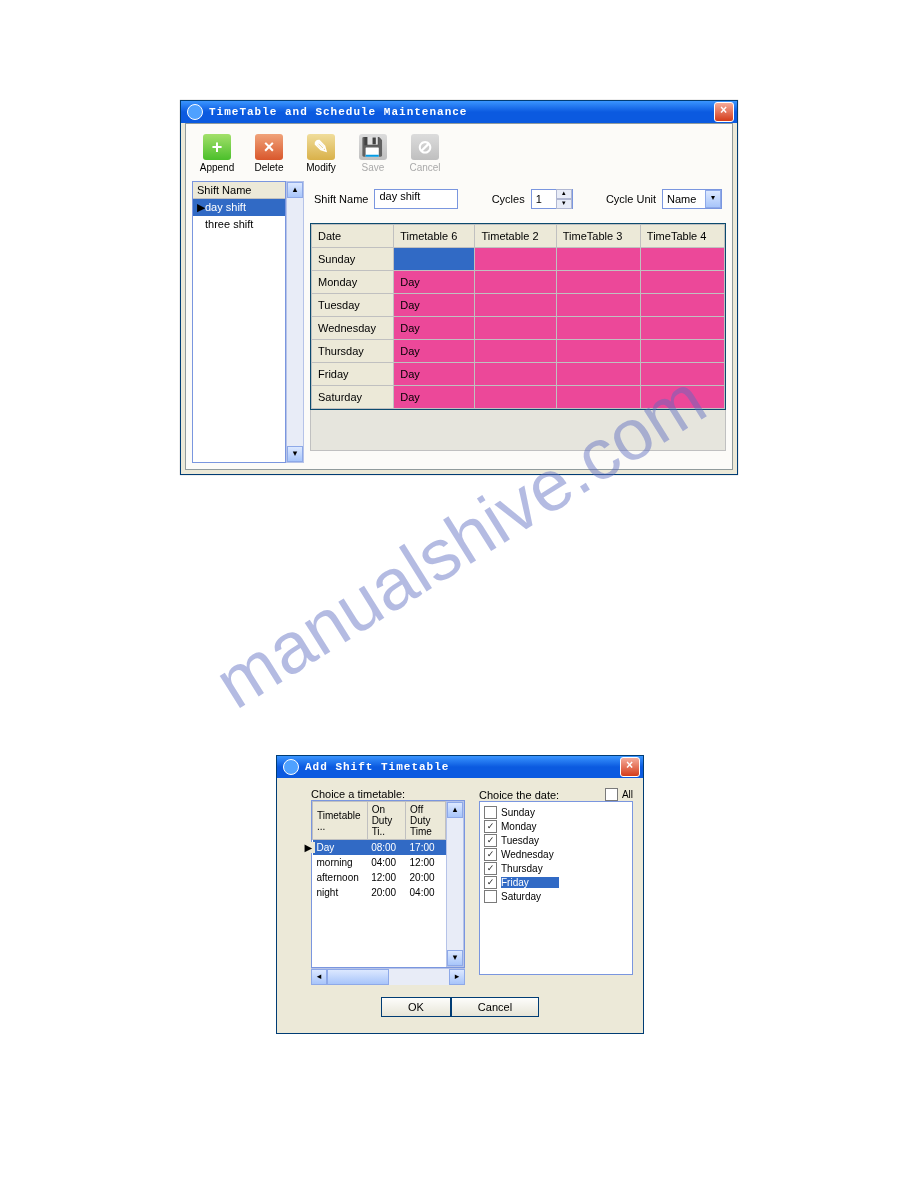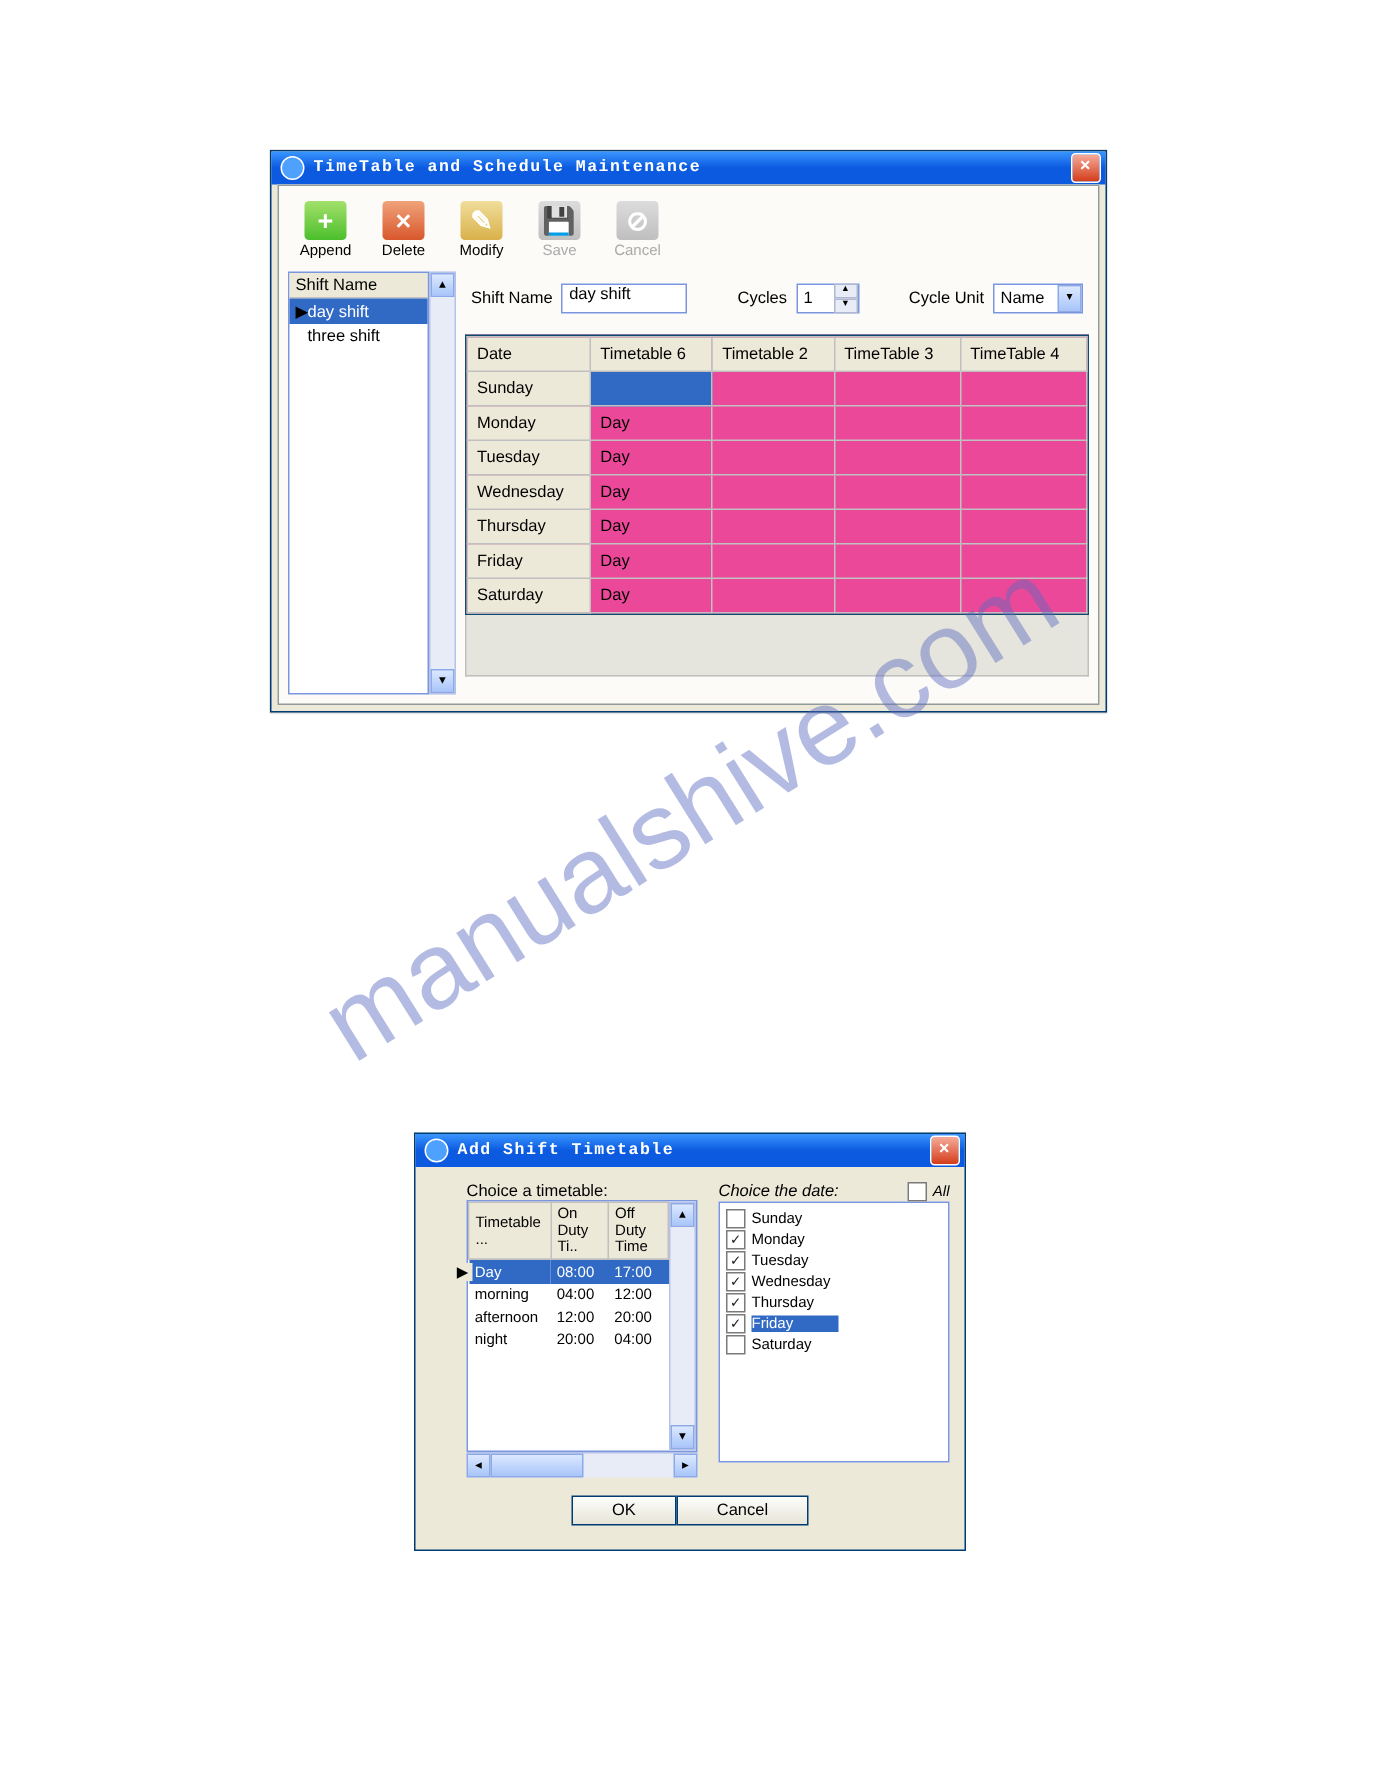--- a/index.html
+++ b/index.html
@@ -458,21 +458,21 @@
         <div class="hscroll">
           <div class="hbtn">◂</div>
           <div class="htrack">
                 <div class="hthumb"></div>
               </div>
           <div class="hbtn">▸</div>
         </div>
       </div>
 
       <div style="flex:1;">
-        <div style="display:flex;align-items:flex-start;font-style:italic;">
+        <div style="display:flex;align-items:flex-end;">
           <div class="caption" style="flex:1;">Choice the date:</div>
           <div class="allchk">
             <div class="cb"></div>
             <span>All</span>
           </div>
         </div>
         <div class="checklist" id="daylist">
               <div class="row">
                 <div class="cb"></div>
                 <span class="lbl">Sunday</span>

